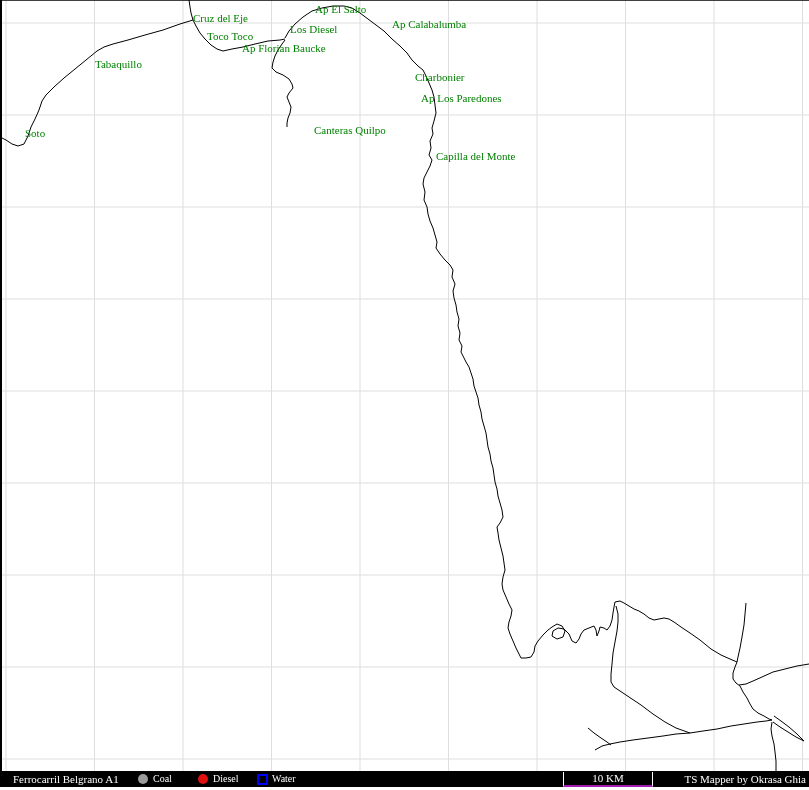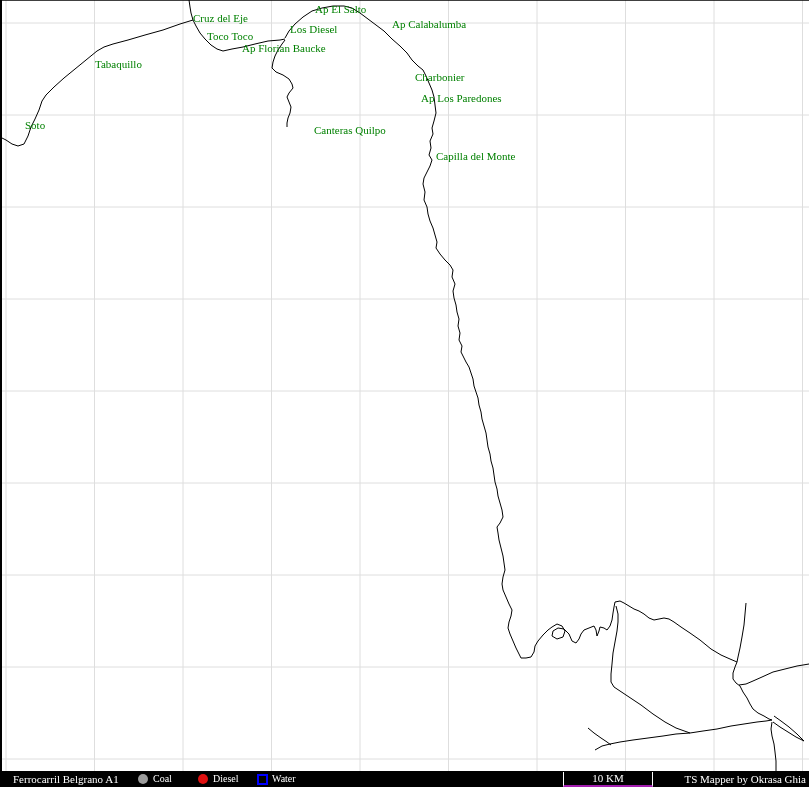--- a/index.html
+++ b/index.html
@@ -75,21 +75,21 @@
         <div class="station-label" style="left: 193px; top: 13px; color: rgb(0, 128, 0);">Cruz del Eje</div>
         <div class="station-label" style="left: 207px; top: 31px; color: rgb(0, 128, 0);">Toco Toco</div>
         <div class="station-label" style="left: 315px; top: 4px; color: rgb(0, 128, 0);">Ap El Salto</div>
         <div class="station-label" style="left: 290px; top: 24px; color: rgb(0, 128, 0);">Los Diesel</div>
         <div class="station-label" style="left: 372px; top: 19px; color: rgb(0, 128, 0); margin-left: 20px;">Ap Calabalumba</div>
         <div class="station-label" style="left: 242px; top: 43px; color: rgb(0, 128, 0);">Ap Florian Baucke</div>
         <div class="station-label" style="left: 95px; top: 59px; color: rgb(0, 128, 0);">Tabaquillo</div>
         <div class="station-label" style="left: 415px; top: 72px; color: rgb(0, 128, 0);">Charbonier</div>
         <div class="station-label" style="left: 421px; top: 93px; color: rgb(0, 128, 0);">Ap Los Paredones</div>
         <div class="station-label" style="left: 286px; top: 125px; color: rgb(0, 128, 0); margin-left: 28px;">Canteras Quilpo</div>
-        <div class="station-label" style="left: 25px; top: 120px; color: rgb(0, 128, 0); text-align: right;">Soto</div>
+        <div class="station-label" style="left: 25px; top: 128px; color: rgb(0, 128, 0); text-align: right;">Soto</div>
         <div class="station-label" style="left: 436px; top: 151px; color: rgb(0, 128, 0);">Capilla del Monte</div>
       </div>
   </div>
 
   <div id="statusbar">
     <div class="bar-text" style="left:13px">Ferrocarril Belgrano A1</div>
     <div id="legend">
         <span class="legend-item" style="left: 138px;">
           <span class="legend-icon circle" style="background: rgb(156, 156, 156);"></span>
           <span class="legend-label">Coal</span>

